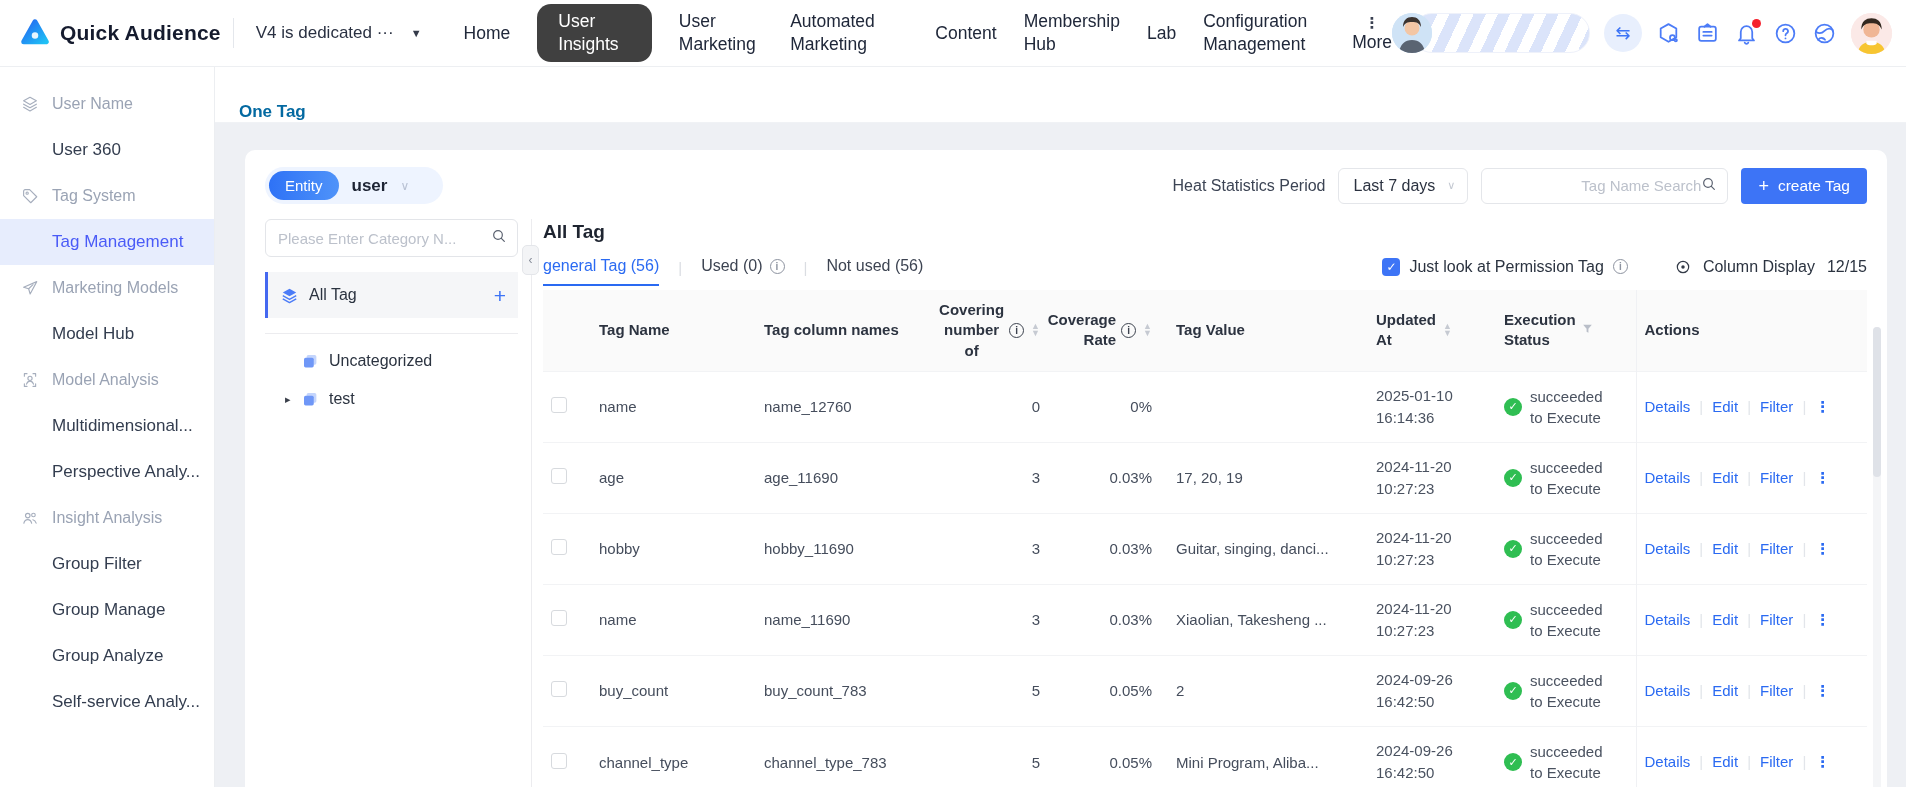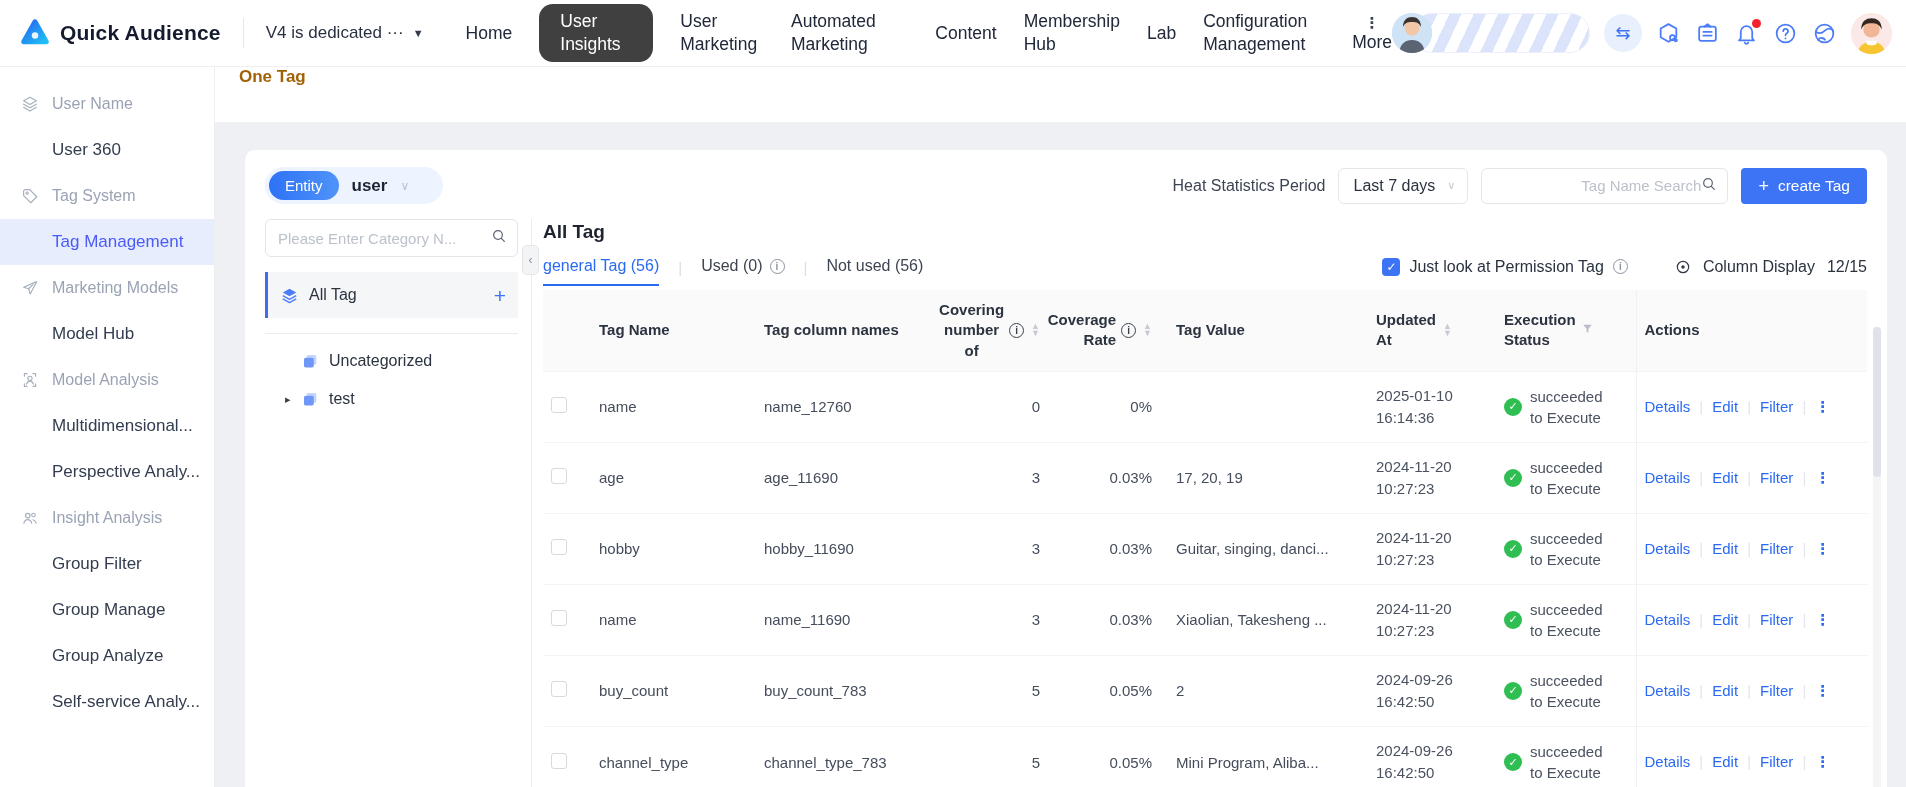--- a/index.html
+++ b/index.html
@@ -7,22 +7,22 @@
     font-family:"Liberation Sans","DejaVu Sans",sans-serif; }
   .app { width:1906px; height:787px; display:grid;
     grid-template-rows:67px 1fr; grid-template-columns:215px 1fr;
     grid-template-areas:"nav nav" "side main"; }
 
   
   .navbar { grid-area:nav; background:#fff; border-bottom:1px solid #edeff2;
     display:flex; align-items:center; padding:0 14px 0 20px; position:relative; z-index:5; }
   .brand { display:flex; align-items:center; gap:10px; flex:none; }
   .brand-name { font-size:21px; font-weight:700; color:#151b2e; letter-spacing:.2px; }
-  .ws { margin-left:22px; padding-left:22px; border-left:1px solid #e4e7ec; height:30px;
-    display:flex; align-items:center; gap:9px; font-size:17px; color:#2a3142; cursor:pointer; flex:none;}
+  .ws { margin-left:12px; padding-left:22px; border-left:1px solid #e4e7ec; height:30px;
+    display:flex; align-items:center; gap:17px; font-size:17px; color:#2a3142; cursor:pointer; flex:none;}
   .ws .caret { color:#343b4a; font-size:11px; }
   .nav-items { display:flex; align-items:center; gap:27px; margin-left:42px; }
   .nav-item { font-size:17.5px; color:#20283a; line-height:1.3; max-width:122px; cursor:pointer; }
   .nav-item.single { white-space:nowrap; }
   .nav-item.active { background:#404040; color:#fff; border-radius:14px; padding:6px 21px; }
   .nav-more { display:flex; flex-direction:column; align-items:center; gap:0; cursor:pointer;
     font-size:17.5px; color:#20283a; line-height:1.2; }
   .nav-more .dots { font-size:15px; font-weight:700; color:#3a4152; }
   .nav-right { margin-left:auto; display:flex; align-items:center; gap:14px; }
   .user-chip { display:flex; align-items:center; }
@@ -45,21 +45,21 @@
   .side-section { display:flex; align-items:center; gap:13px; padding:14px 10px 14px 21px;
     font-size:16px; color:#9aa3b4; }
   .side-section svg { width:18px; height:18px; stroke:#a6aebd; fill:none; stroke-width:1.5;
     stroke-linecap:round; stroke-linejoin:round; flex:none; }
   .side-item { font-size:17px; color:#333d4f; padding:13px 10px 13px 52px; cursor:pointer; }
   .side-item.active { background:#e7edfd; color:#4a5bf7; }
 
   
   .main { grid-area:main; display:flex; flex-direction:column; min-width:0; }
   .page-header { height:56px; background:#fff; border-bottom:1px solid #f0f2f5;
-    display:flex; align-items:flex-start; padding-left:24px; font-size:17px; font-weight:700; color:#a16207; flex:none; }
+    display:flex; align-items:flex-end; padding-left:24px; font-size:17px; font-weight:700; color:#0369a1; flex:none; }
   .content-bg { flex:1; background:#eef0f4; padding:27px 19px 0 30px; min-height:0; }
   .card { background:#fff; border-radius:10px 10px 0 0; height:100%; padding:17px 20px 0 20px;
     display:flex; flex-direction:column; position:relative; }
 
   
   .card-toolbar { display:flex; align-items:center; flex:none; }
   .entity-pill { background:#eef4ff; border-radius:999px; padding:4px 34px 4px 4px;
     display:flex; align-items:center; gap:13px; cursor:pointer; }
   .entity-badge { background:linear-gradient(90deg,#2e72f6,#4f93f9); color:#fff; font-size:15px;
     border-radius:999px; padding:6px 16px; }

